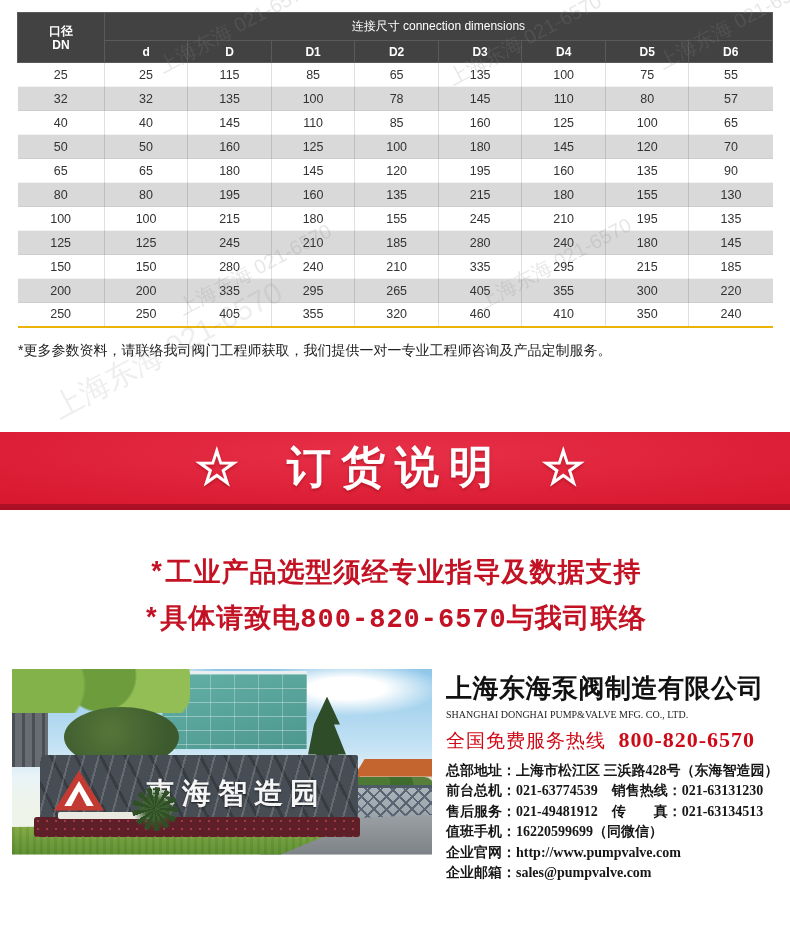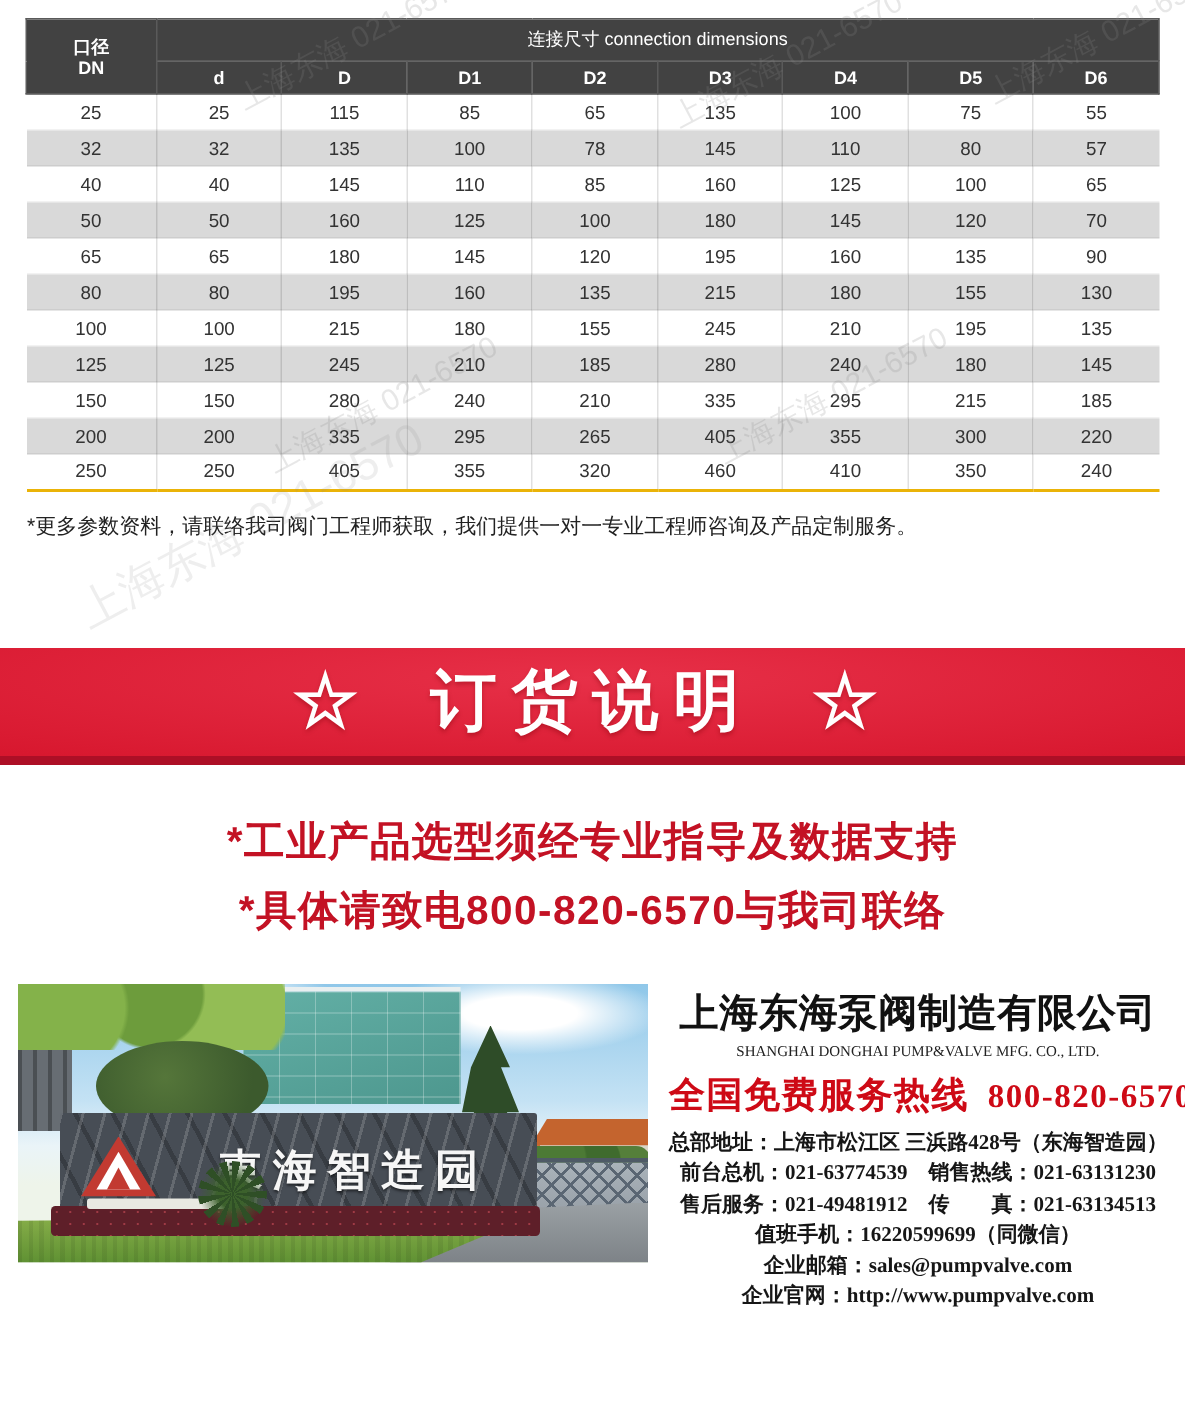--- a/index.html
+++ b/index.html
@@ -28,21 +28,21 @@
   table.dims tbody tr:last-child td{border-bottom:2px solid #eab308;margin-top:31px;}
 
   .note{margin:14px 0 0 18px;font-size:14px;color:#222;position:relative;z-index:2;}
 
   
   .banner{margin-top:72px;height:78px;width:790px;display:flex;align-items:center;justify-content:center;
     background:radial-gradient(130% 170% at 50% 28%, #e73048 0%, var(--banner-red) 55%, #c01128 100%);
     border-bottom:6px solid #ad0f26;}
   .banner .banner-text{color:#fff;font-size:44px;font-weight:800;letter-spacing:10px;word-spacing:16px;font-family:"Liberation Sans",sans-serif;text-shadow:0 2px 3px rgba(120,0,10,.35);}
 
-  .notices{margin-top:28px;text-align:center;font-family:Liberation Sans, sans-serif;font-weight:700;font-size:27px;line-height:46px;color:var(--accent-red);letter-spacing:1px;}
+  .notices{margin-top:41px;text-align:center;font-family:Liberation Mono, monospace;font-weight:700;font-size:27px;line-height:46px;color:var(--accent-red);letter-spacing:1px;}
 
   
   .bottom{display:flex;margin:26px 12px 0 12px;gap:14px;}
 
   
   .photo{position:relative;width:420px;height:186px;overflow:hidden;flex:none;background:linear-gradient(180deg,#8fc7e9 0%,#c4e2f4 42%,#eaf4f8 58%,#eef4ea 72%);}
   .photo *{position:absolute;}
   .cloud1{left:240px;top:-8px;width:190px;height:55px;background:radial-gradient(closest-side,#ffffff 40%,rgba(255,255,255,0) 100%);}
   .cloud2{left:70px;top:-12px;width:140px;height:42px;background:radial-gradient(closest-side,#ffffffd8 30%,rgba(255,255,255,0) 100%);}
   .bldg-dark{left:0;top:6px;width:36px;height:92px;background:repeating-linear-gradient(90deg,rgba(0,0,0,.28) 0 3px,transparent 3px 10px),#676d73;}
@@ -61,25 +61,25 @@
   .logo-tri{left:14px;top:16px;width:50px;height:40px;background:#c23a31;clip-path:polygon(50% 0,0 100%,100% 100%);filter:drop-shadow(1px 2px 1px rgba(0,0,0,.4));}
   .logo-tri .t2{left:20%;top:26%;width:60%;height:64%;background:#fff;clip-path:polygon(50% 0,0 100%,100% 100%);}
   .logo-tri .t3{left:34%;top:52%;width:32%;height:38%;background:#c23a31;clip-path:polygon(50% 0,0 100%,100% 100%);}
   .hedge{left:22px;top:148px;width:326px;height:20px;background:radial-gradient(circle 2px at 4px 4px,#a03a45 40%,transparent 42%),#5e1f29;background-size:9px 8px;border-radius:3px;}
   .curb{left:46px;top:143px;width:92px;height:7px;background:#e9e9e2;border-radius:2px;}
   .cycad{left:120px;top:118px;width:46px;height:44px;border-radius:50%;background:repeating-conic-gradient(#2f4f26 0 14deg,rgba(47,79,38,0) 14deg 28deg),radial-gradient(circle,#3c612c 30%,transparent 70%);}
   .driveway{left:210px;top:146px;width:210px;height:40px;background:linear-gradient(180deg,#9aa0a4,#7d8287);clip-path:polygon(52% 12%,100% 0,100% 100%,18% 100%);}
   .lawn{left:0;top:156px;width:420px;height:30px;background:repeating-linear-gradient(90deg,rgba(0,0,0,.07) 0 3px,transparent 3px 7px),linear-gradient(180deg,#86ad48,#5f9133);clip-path:polygon(0 8%,55% 0,78% 18%,64% 100%,0 100%);}
 
   
-  .info{flex:1;padding-top:2px;min-width:0;text-align:center;}
+  .info{flex:1;padding-top:2px;min-width:0;}
   .cn-name{font-size:26px;font-weight:800;color:#111;white-space:nowrap;letter-spacing:0.5px;}
   .en-name{margin-top:3px;font-family:"Liberation Serif","DejaVu Serif",serif;font-weight:400;font-size:10px;color:#222;white-space:nowrap;}
   .hotline{margin-top:7px;color:#ce0a16;white-space:nowrap;}
-  .hotline .hl-label{font-size:24px;font-weight:700;letter-spacing:1px;}
+  .hotline .hl-label{font-size:19px;font-weight:400;letter-spacing:1px;}
   .hotline .hl-number{font-size:22px;font-weight:800;font-family:"Liberation Serif","DejaVu Serif",serif;margin-left:8px;letter-spacing:1px;}
   .contacts{margin-top:7px;font-family:"Liberation Serif","DejaVu Serif",serif;font-weight:700;font-size:14px;line-height:20.5px;color:#161616;}
   .contacts div{white-space:nowrap;}
 </style>
 </head>
 <body>
 
 <div class="page">
 
   <span class="wm" style="left:150px;top:2px;">上海东海 021-6570</span>
@@ -280,19 +280,19 @@
       <div class="en-name">SHANGHAI DONGHAI PUMP&amp;VALVE MFG. CO., LTD.</div>
       <div class="hotline">
         <span class="hl-label">全国免费服务热线</span>
         <span class="hl-number">800-820-6570</span>
       </div>
       <div class="contacts">
         <div>总部地址：上海市松江区 三浜路428号（东海智造园）</div>
         <div>前台总机：021-63774539　销售热线：021-63131230</div>
         <div>售后服务：021-49481912　传　　真：021-63134513</div>
         <div>值班手机：16220599699（同微信）</div>
+        <div>企业官网：http://www.pumpvalve.com</div>
         <div>企业邮箱：sales@pumpvalve.com</div>
-        <div>企业官网：http://www.pumpvalve.com</div>
       </div>
     </div>
 
   </div>
 </div>
 
 </body></html>

